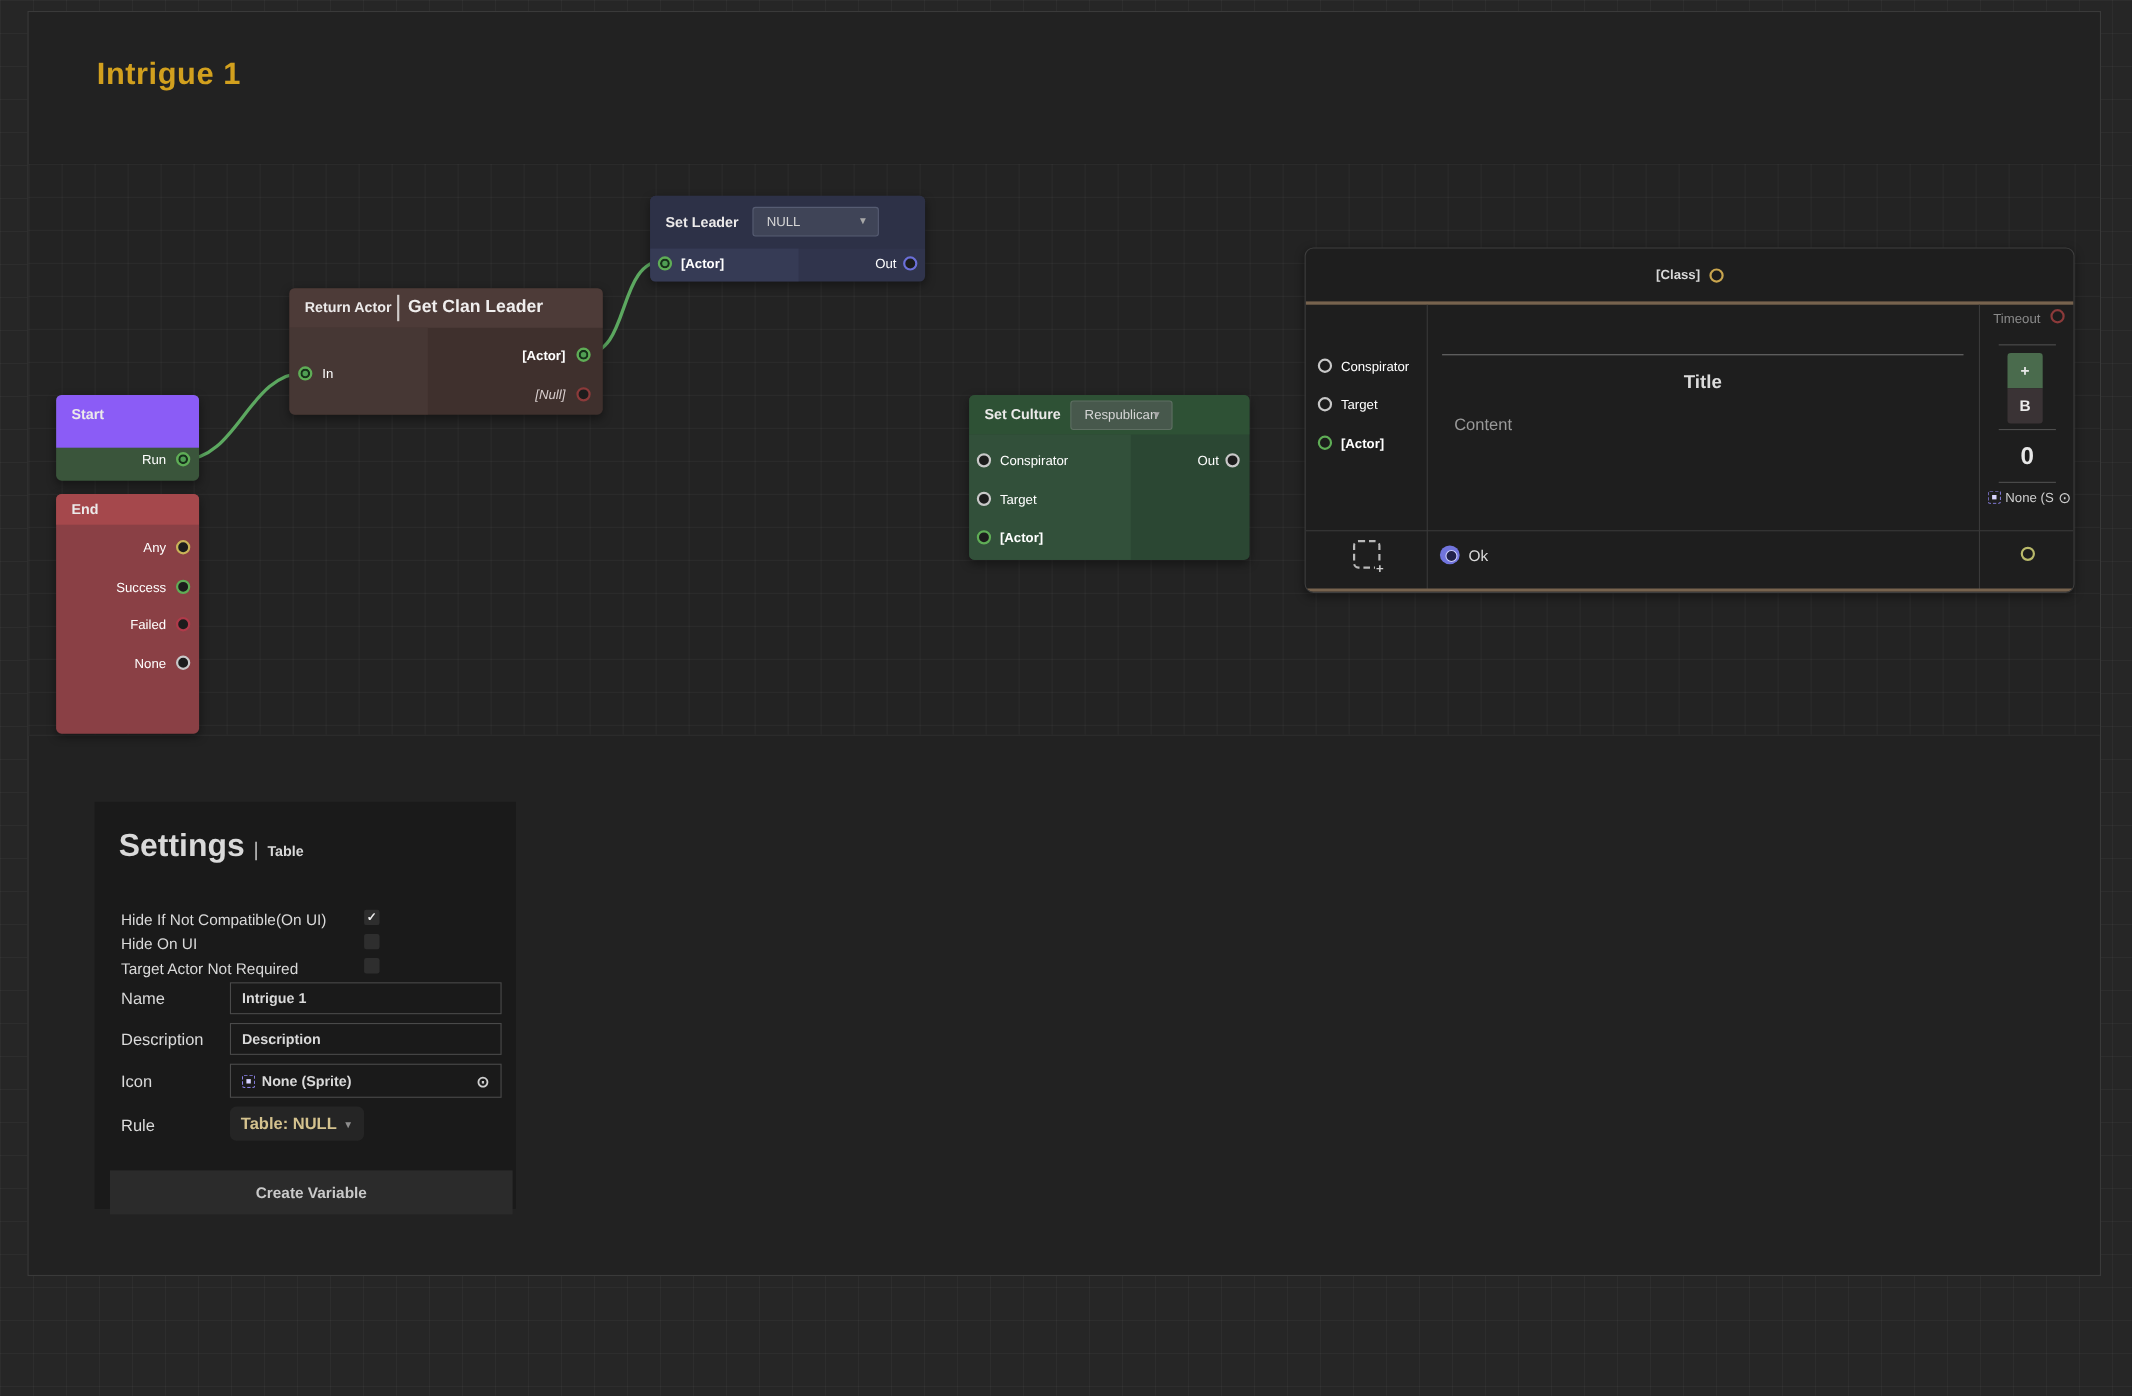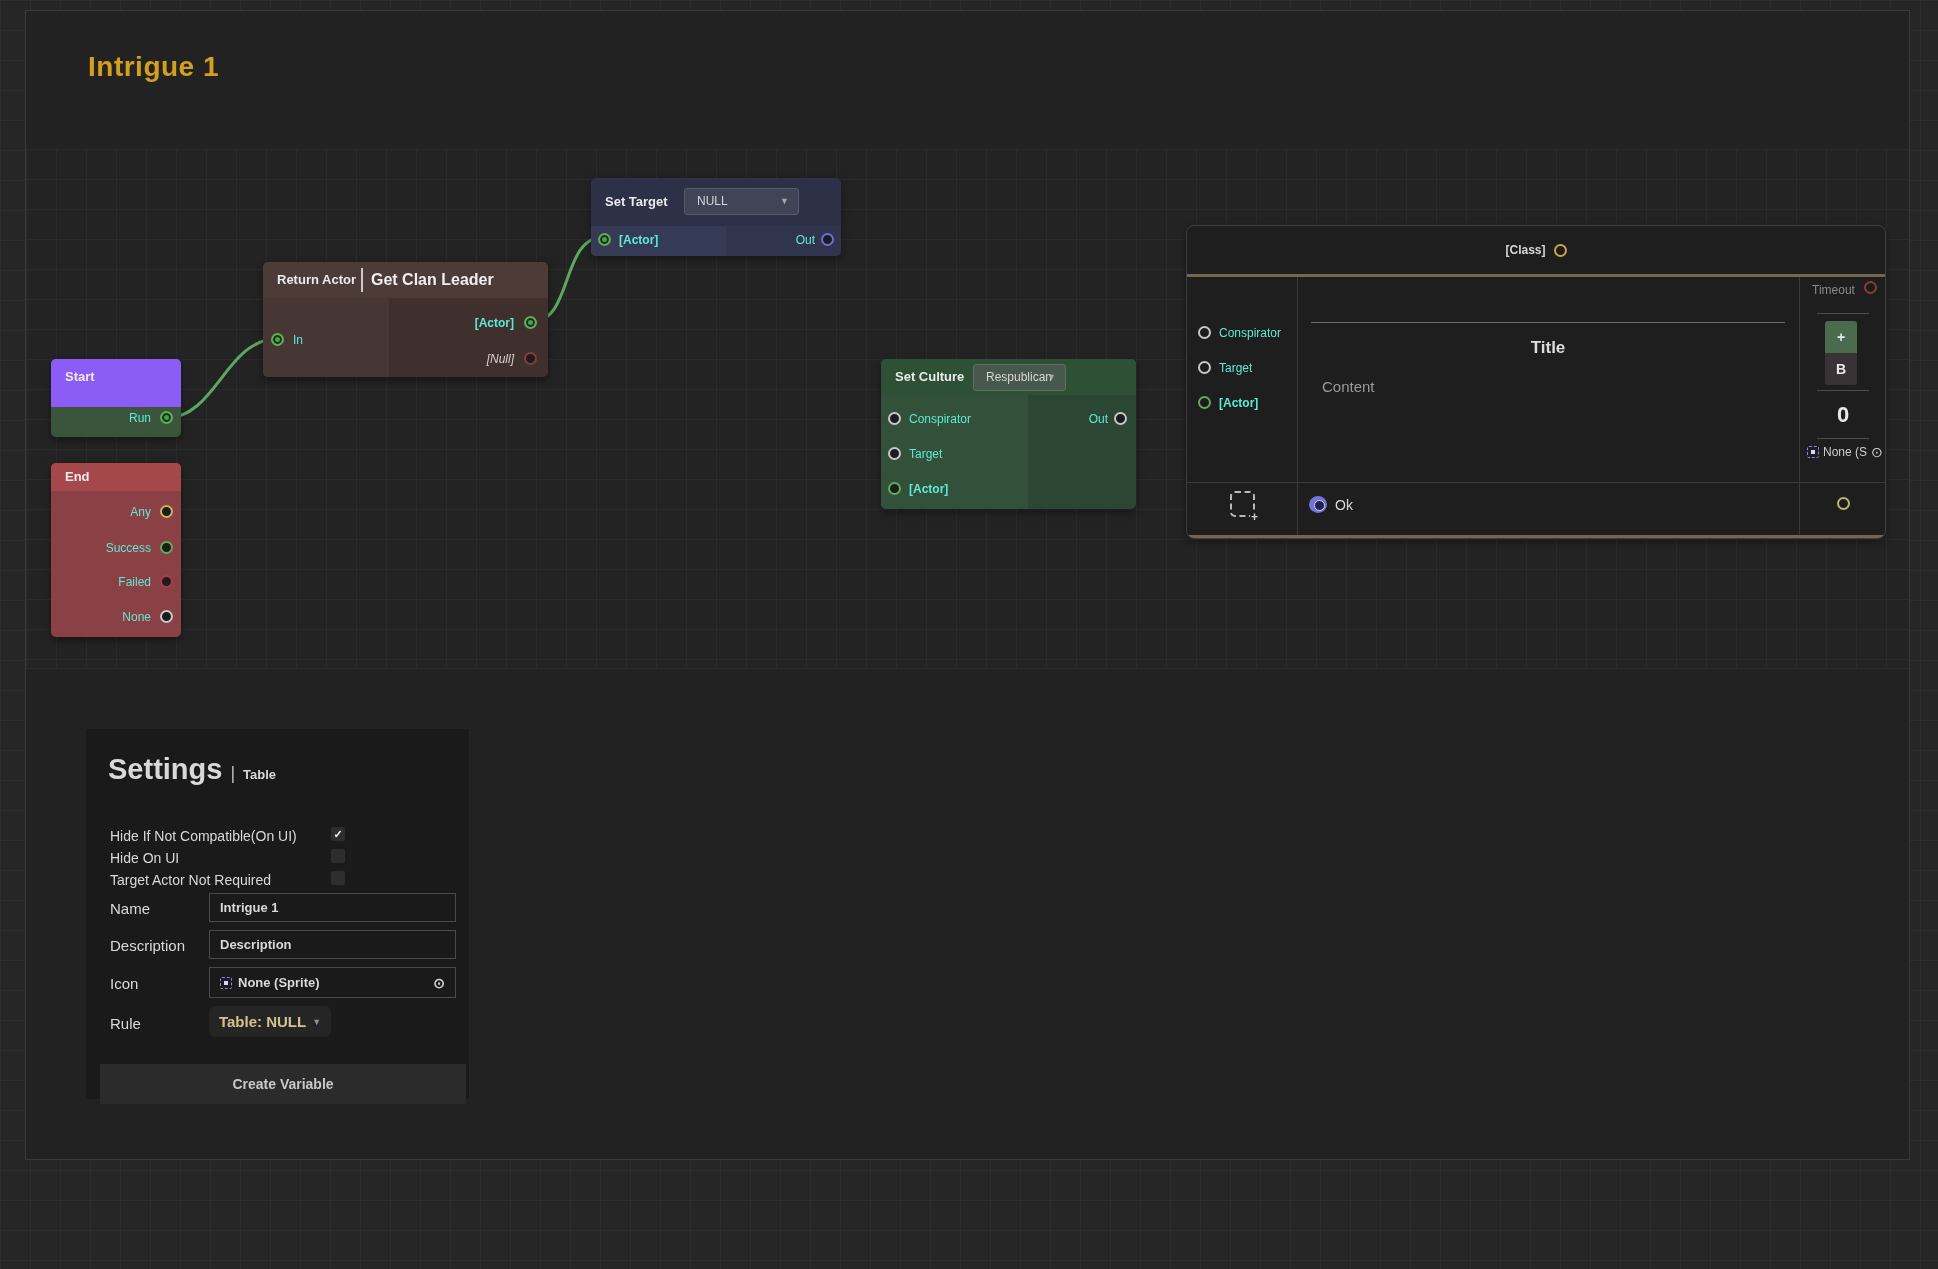--- a/index.html
+++ b/index.html
@@ -37,32 +37,32 @@
   .port.inline{position:static;display:inline-block;vertical-align:-2px}
   .port.green{border-color:var(--port-green)}
   .port.filled{background:#4f9e53;box-shadow:inset 0 0 0 2px #17301a}
   .port.red{border-color:var(--port-red)}
   .port.darkred{border-color:#8b3a3a}
   .port.yellow{border-color:var(--port-yellow)}
   .port.gold{border-color:#c9a54e}
   .port.blue{border-color:var(--port-blue)}
   .port.olive{border-color:var(--port-olive)}
   .port.white{border-color:#c8c8c8}
-  .plabel{position:absolute;font-size:12px;color:#5eead4;line-height:14px;white-space:nowrap}
+  .plabel{position:absolute;font-size:12px;color:#ffffff;line-height:14px;white-space:nowrap}
   .plabel.b{font-weight:bold}
   .plabel.i{font-style:italic;color:#d9cfcf}
   .dropdown{position:absolute;border-radius:3px;font-size:12px;color:#d6d6d6;
     line-height:25px;padding-left:12px;cursor:default}
   .dd-caret{position:absolute;right:9px;top:0;font-size:9px;color:#a8a8a8}
 
   
   .node.start{left:25px;top:348px;width:130px;height:78px;background:#3a553b}
   .node.start .hdr{height:48px;background:#8b5cf6}
   .node.start .hdr-title{line-height:36px}
-  .node.end{left:25px;top:452px;width:130px;height:174px;background:#8a4045}
+  .node.end{left:25px;top:438px;width:130px;height:218px;background:#8a4045}
   .node.end .hdr{height:28px;background:#a5484c}
   .node.end .hdr-title{line-height:28px}
 
   
   .node.gcl{left:237px;top:251px;width:285px;height:115px;background:#3f302d}
   .node.gcl .hdr{height:36px;background:#4d3b38}
   .node.gcl .hdr-title{line-height:36px}
   .gcl-big{position:absolute;left:108px;top:0;line-height:36px;font-size:16px;
     font-weight:bold;color:#f0eeee;white-space:nowrap}
   .gcl-div{position:absolute;left:98px;top:6px;width:2px;height:24px;background:#cfcac9}
@@ -198,21 +198,21 @@
     <span class="port green filled" style="left:8px;top:71px"></span>
     <span class="plabel" style="left:30px;top:71px">In</span>
     <span class="plabel b" style="right:34px;top:54px">[Actor]</span>
     <span class="port green filled" style="right:11px;top:54px"></span>
     <span class="plabel i" style="right:34px;top:90px">[Null]</span>
     <span class="port darkred" style="right:11px;top:90px"></span>
   </div>
 
   <div class="node sactor">
     <div class="hdr">
-      <span class="hdr-title">Set Target</span>
+      <span class="hdr-title">Set Leader</span>
     </div>
     <div class="dropdown sactor-dd">
       <span>NULL</span>
       <span class="dd-caret" style="line-height:25px">▼</span>
     </div>
     <div class="sactor-left"></div>
     <span class="port green filled" style="left:7px;top:55px"></span>
     <span class="plabel b" style="left:28px;top:55px">[Actor]</span>
     <span class="plabel" style="right:26px;top:55px">Out</span>
     <span class="port blue" style="right:7px;top:55px"></span>

